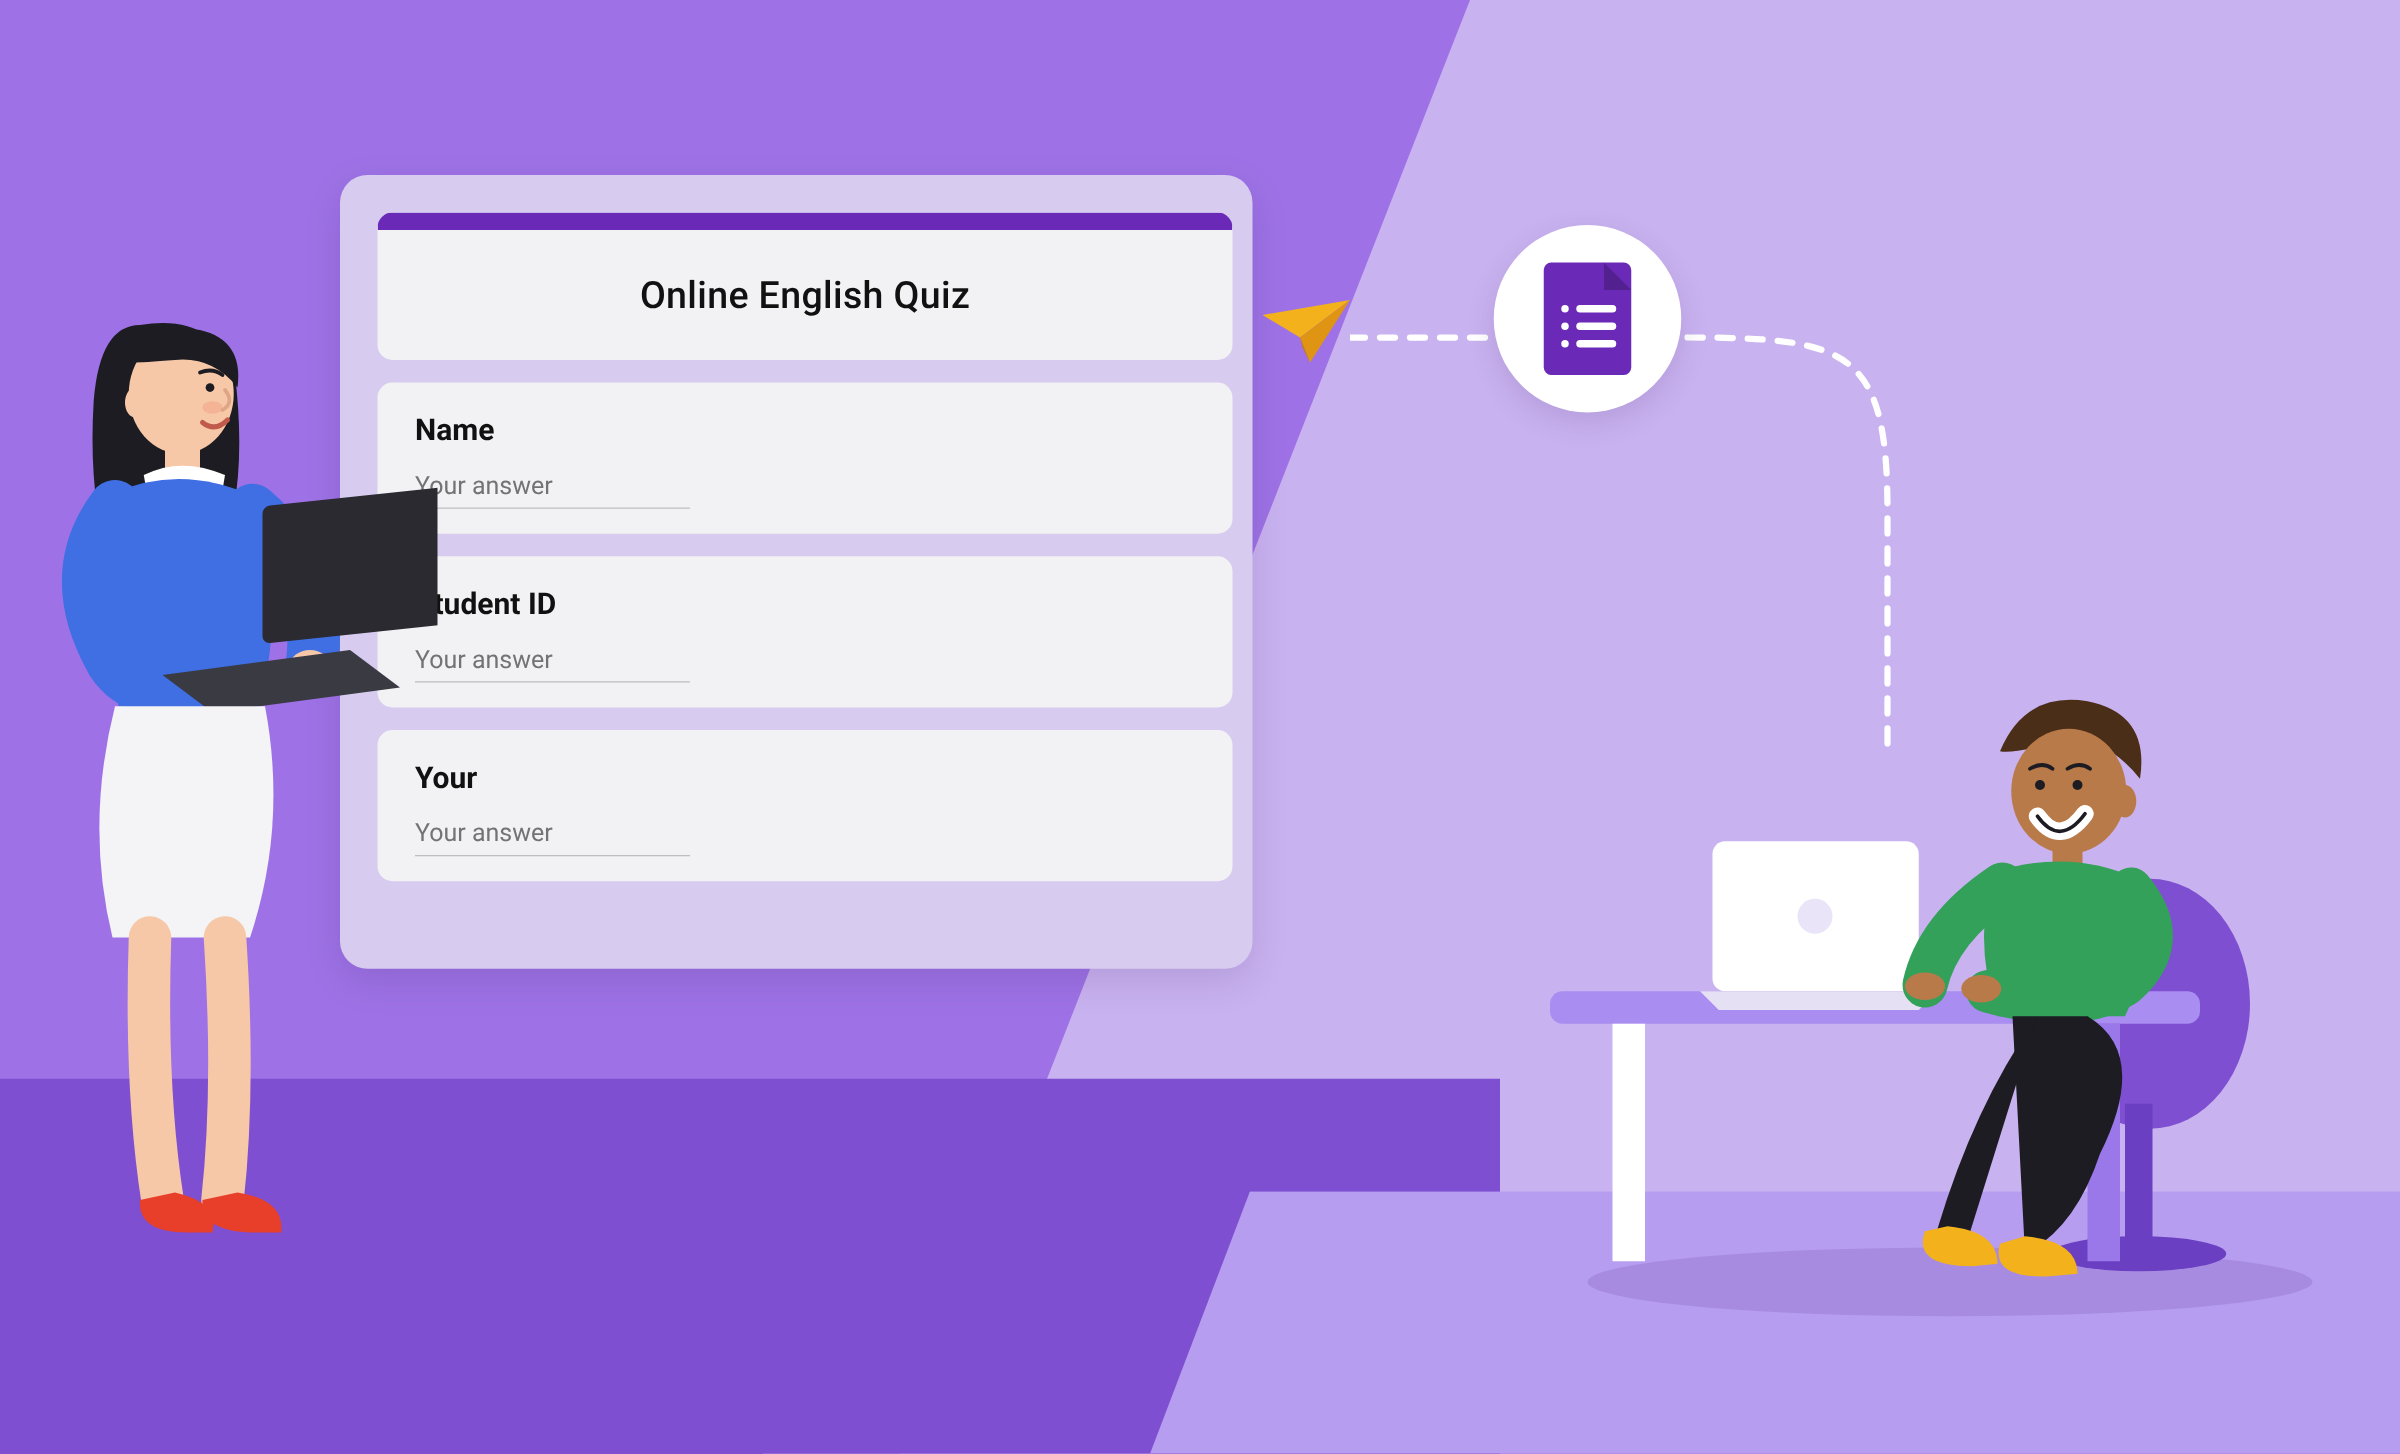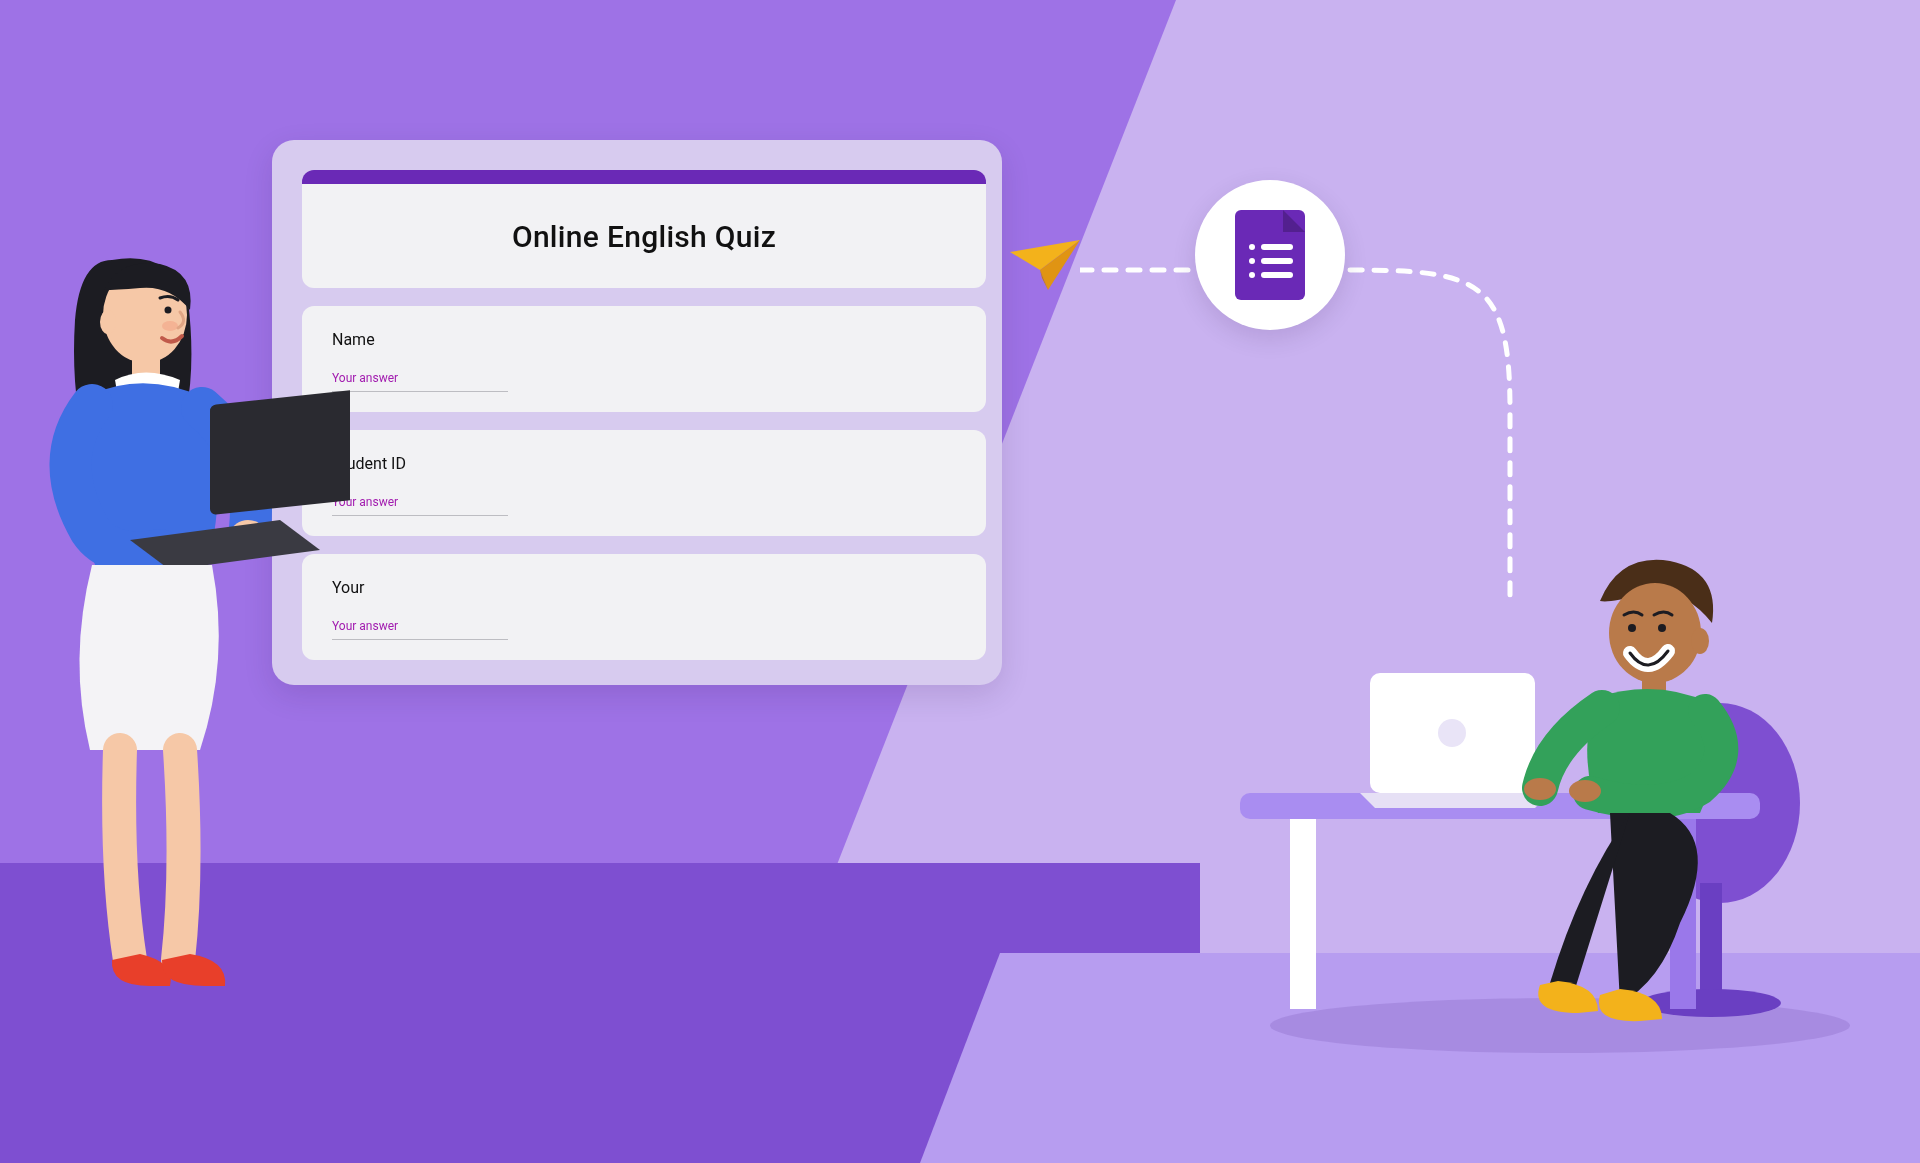--- a/index.html
+++ b/index.html
@@ -39,21 +39,21 @@
     right: 0; bottom: 0;
     width: 1000px; height: 210px;
     background: #b79df0;
     clip-path: polygon(8% 0, 100% 0, 100% 100%, 0% 100%);
   }
 
   
   .form-wrap {
     position: absolute;
     left: 272px; top: 140px;
-    width: 730px; height: 545px;
+    width: 730px; height: 635px;
     background: #d7cbef;
     border-radius: 22px;
     padding: 30px 16px 0 30px;
     box-shadow: 0 10px 30px rgba(30,0,60,.12);
     overflow: hidden;
   }
   .form-header {
     background: #f2f2f4;
     border-top: 14px solid #6a29b6;
     border-radius: 12px;
@@ -69,29 +69,29 @@
     color: #111;
     letter-spacing: .3px;
   }
   .form-field {
     background: #f2f2f4;
     border-radius: 12px;
     padding: 24px 30px 20px 30px;
     margin-bottom: 18px;
   }
   .form-field .label {
-    font-size: 16px;
-    font-weight: 400;
+    font-size: 24px;
+    font-weight: 700;
     color: #111;
     margin-bottom: 18px;
   }
   .form-field .answer {
     display: inline-block;
-    font-size: 12px;
-    color: #a21caf;
+    font-size: 20px;
+    color: #737373;
     border-bottom: 1px solid #bdbdc2;
     padding: 0 110px 6px 0;
   }
 
   
   .plane {
     position: absolute;
     left: 1010px; top: 240px;
     width: 70px; height: 50px;
   }

